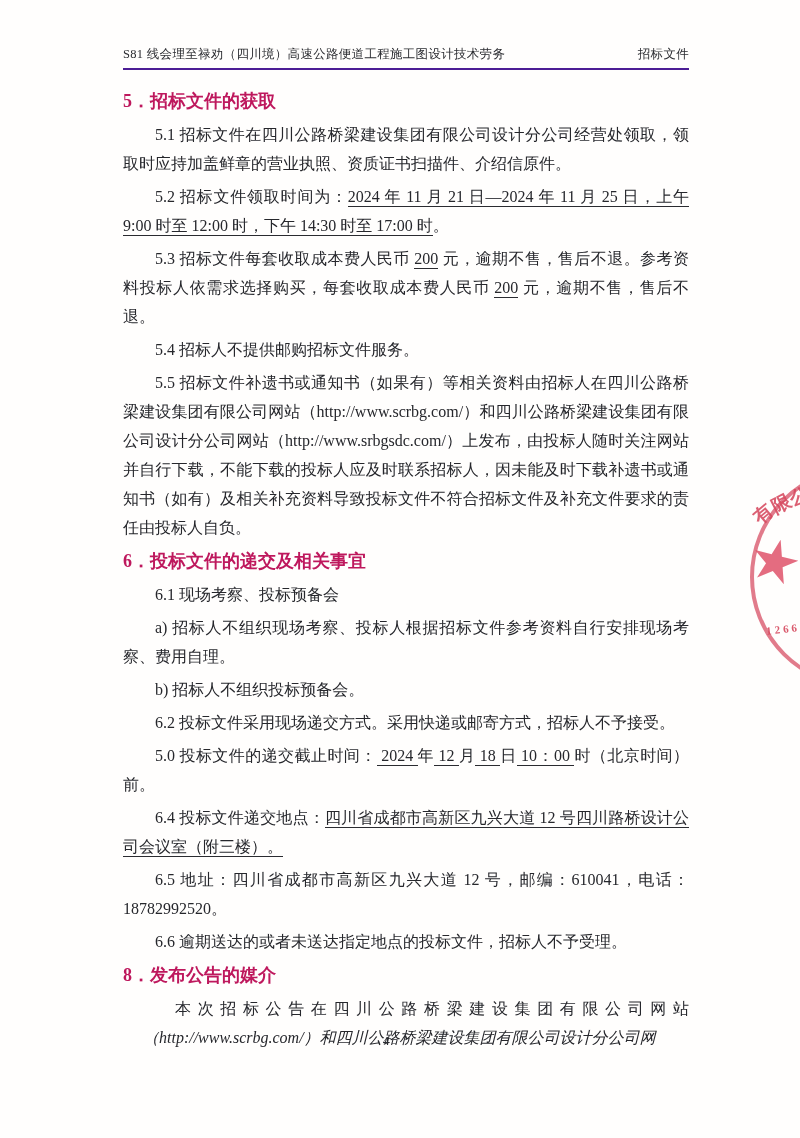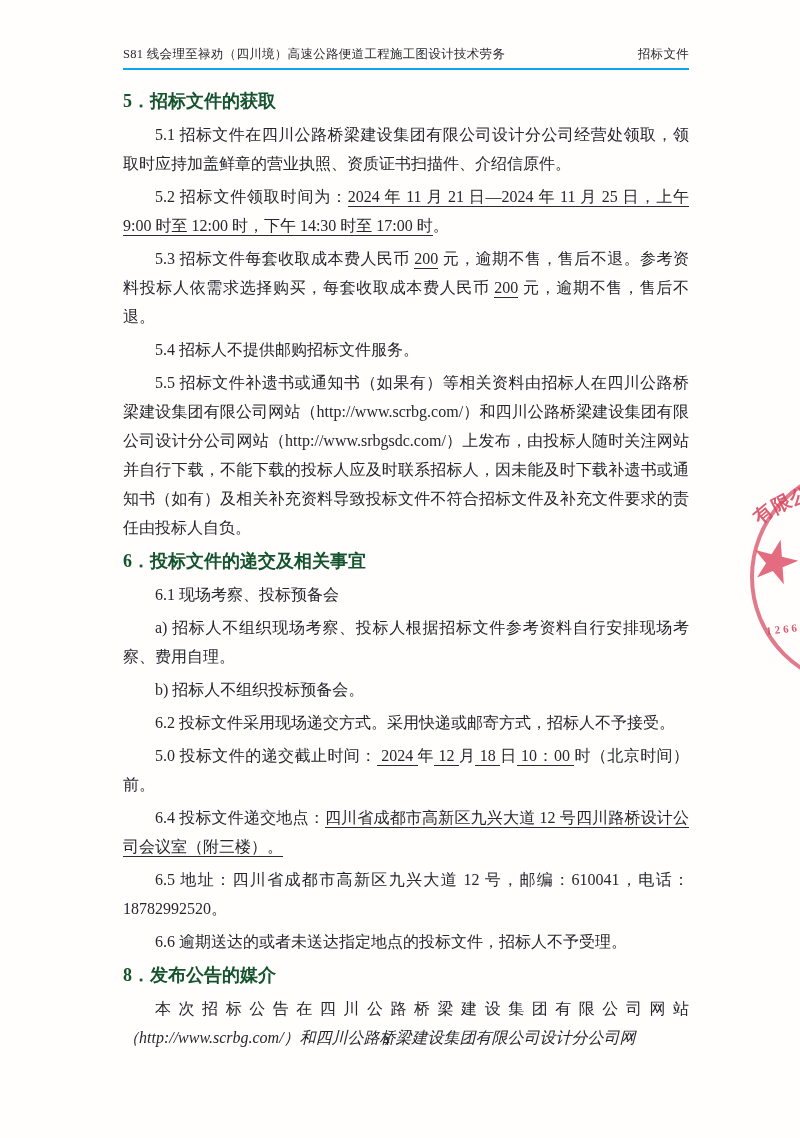--- a/index.html
+++ b/index.html
@@ -6,33 +6,33 @@
   .page{
     position:relative;width:800px;height:1138px;background:#fffefd;
     overflow:hidden;font-family:"Liberation Serif","DejaVu Serif",serif;
     color:#26272c;
   }
   
   .header{
     position:absolute;left:123px;width:566px;top:46px;
     display:flex;justify-content:space-between;align-items:flex-end;
     font-size:12.5px;letter-spacing:.3px;color:#2b2c31;
-    border-bottom:2px solid #0ea5e9;padding-bottom:5px;
+    border-bottom:2px solid #4c1d95;padding-bottom:5px;
   }
   
   .content{
     position:absolute;left:123px;width:566px;top:86px;
     font-size:16px;line-height:29px;text-align:justify;
   }
   .sec-heading{
     font-size:18px;font-weight:bold;margin:0 0 4px 0;line-height:30px;
-    text-align:left;color:#14532d;
+    text-align:left;color:#be185d;
   }
   .para{margin:0 0 4px 0;text-indent:2em;}
-  .para.noindent{text-indent:0;}
+  .para.noindent{text-indent:0;margin-left:20px;}
   .u{border-bottom:1px solid #2a2b30;padding-bottom:1px;}
   .spread{display:block;text-align:justify;text-align-last:justify;text-indent:2em;}
   .cont-line{display:block;text-indent:0;font-style:italic;}
   
   .pageno{
     position:absolute;top:1033px;left:0;width:772px;text-align:center;
     font-size:13.5px;color:#2b2c31;
   }
   
   .stamp{position:absolute;left:0;top:0;width:800px;height:1138px;pointer-events:none;}

